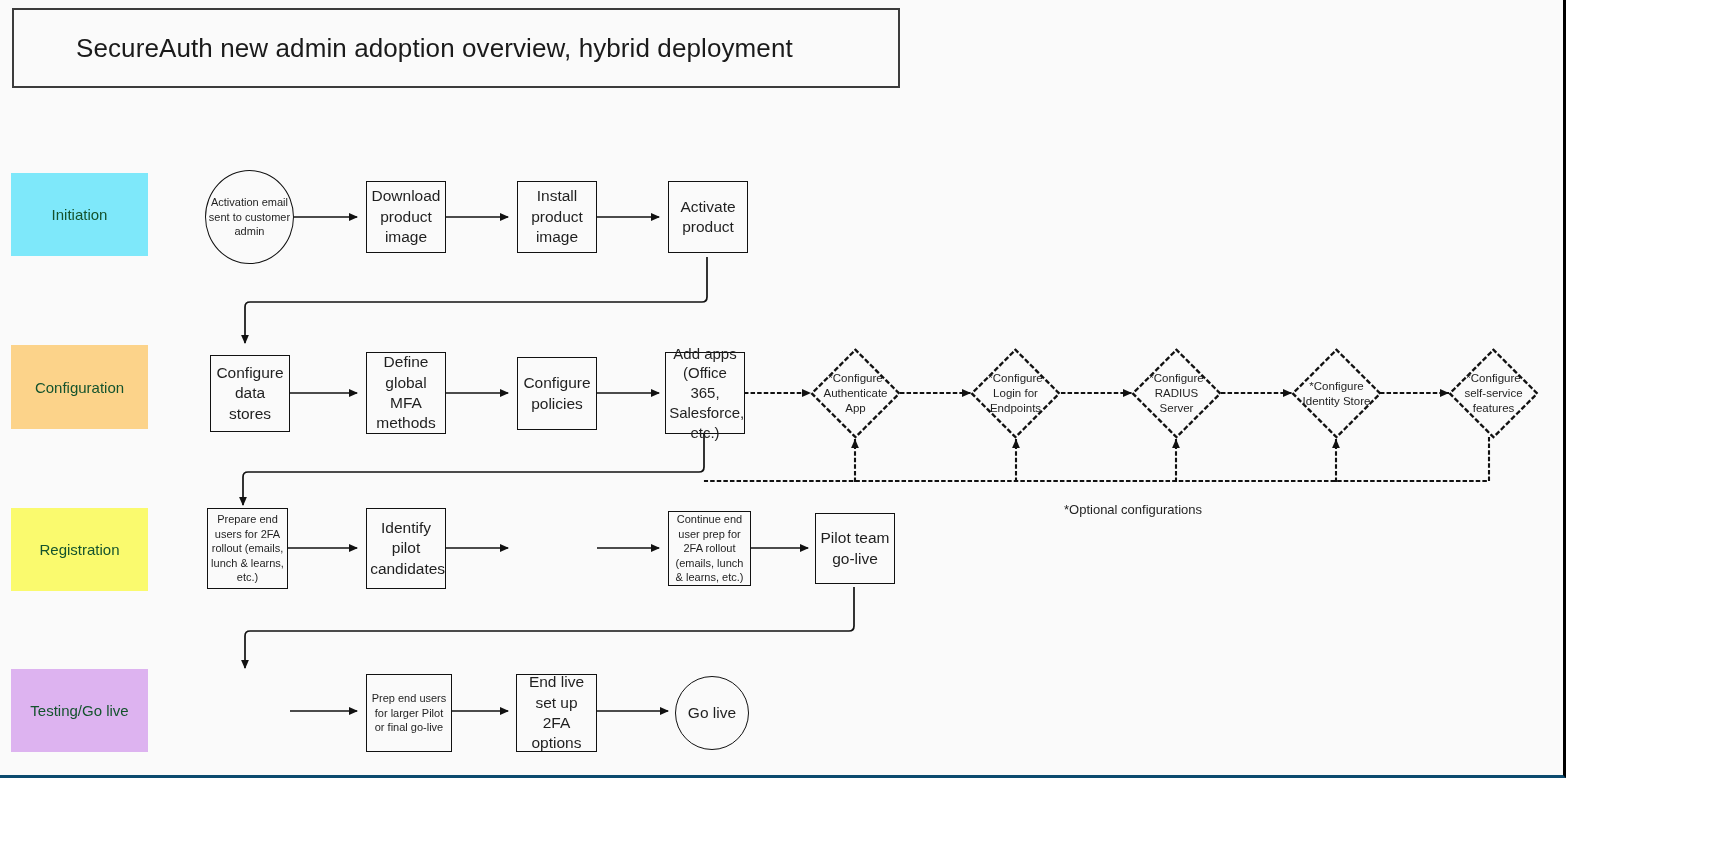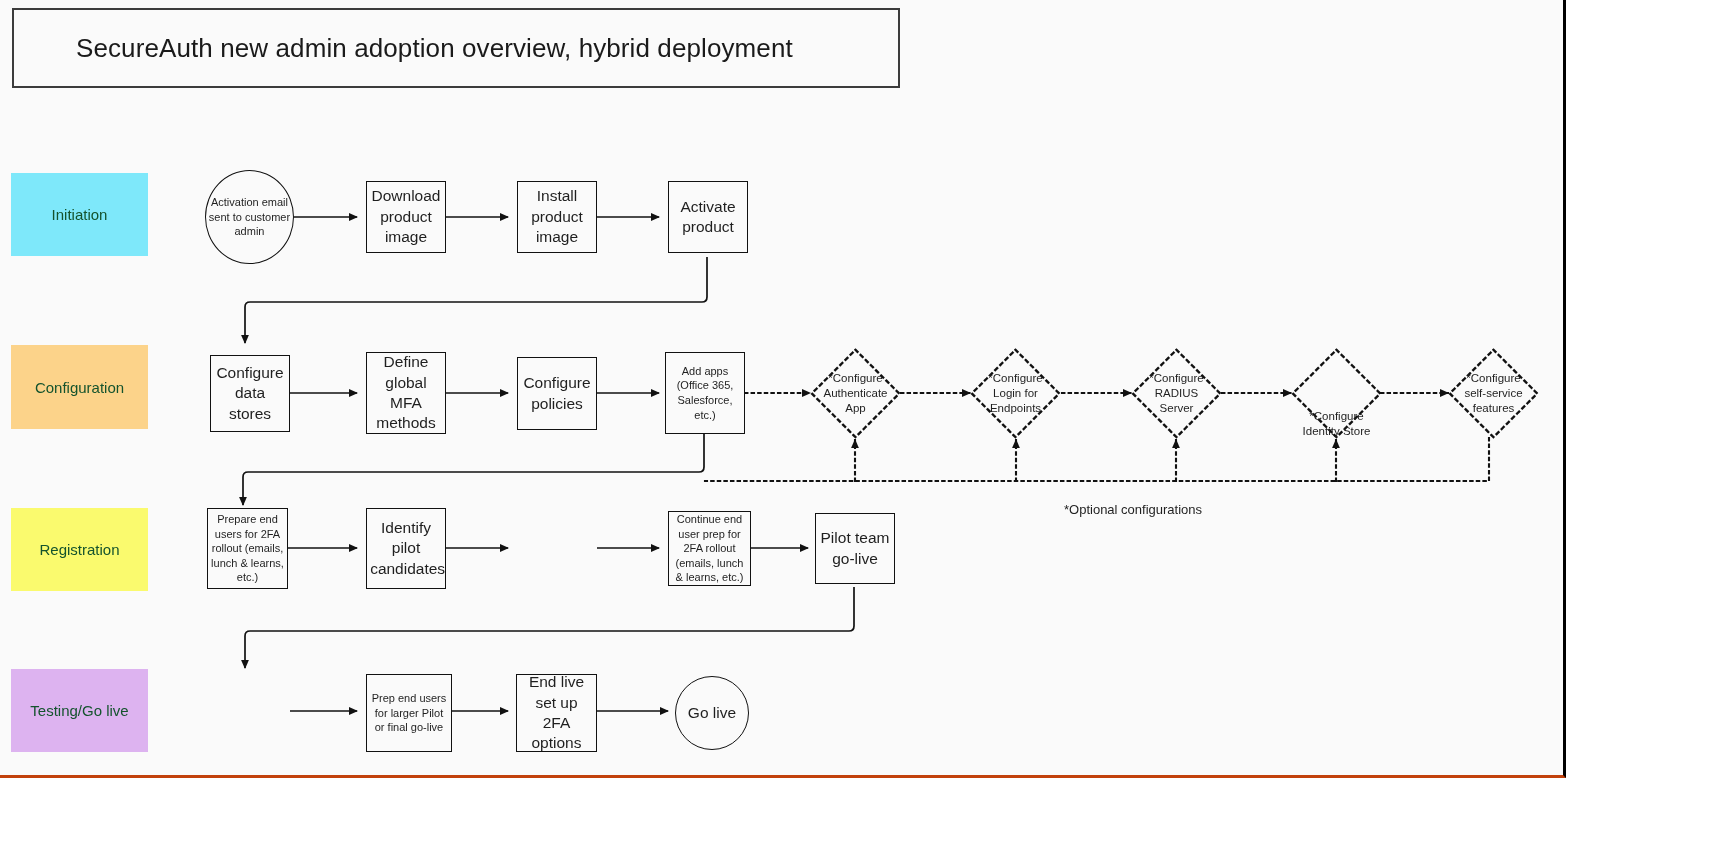--- a/index.html
+++ b/index.html
@@ -9,21 +9,21 @@
     font-family:"Liberation Sans", sans-serif;
     overflow:hidden;
     position:relative;
   }
   #canvas{
     position:absolute;
     left:0;top:0;
     width:1563px;height:775px;
     background:#fafafa;
     border-right:3px solid #000;
-    border-bottom:3px solid #c2410c;
+    border-bottom:3px solid #0c4a6e;
     overflow:hidden;
   }
   .outerfill{
     position:absolute;left:0;top:0;width:1721px;height:856px;background:#ffffff;z-index:-1;
   }
 
   
   #title-box{
     position:absolute;left:12px;top:8px;width:888px;height:80px;
     background:#fafafa;
@@ -66,21 +66,21 @@
   }
   .diamond .dshape{
     position:absolute;left:0;top:0;width:100%;height:100%;
   }
   .diamond .dlabel{
     position:relative;z-index:2;width:78%;
     font-size:11.5px;line-height:1.3;color:#1f1f1f;
   }
   .t16{font-size:15.5px;}
   .t11{font-size:11px;}
-  .t12{font-size:11px;}
+  .t12{font-size:15px;}
 
   
   #wires{
     position:absolute;left:0;top:0;width:1563px;height:775px;
     pointer-events:none;
   }
 
   #optional-note{
     position:absolute;left:1064px;top:502px;
     font-size:13px;color:#1f1f1f;
@@ -197,21 +197,21 @@
       <polygon points="50,2 98,50 50,98 2,50" fill="#fafafa" stroke="#111" stroke-width="2.6" stroke-dasharray="3 5" stroke-linecap="square"></polygon>
     </svg>
     <span class="dlabel">*Configure Login for Endpoints</span>
   </div>
   <div class="node diamond" style="left:1131px;top:348px;width:91px;height:91px;">
     <svg class="dshape" viewBox="0 0 100 100" preserveAspectRatio="none">
       <polygon points="50,2 98,50 50,98 2,50" fill="#fafafa" stroke="#111" stroke-width="2.6" stroke-dasharray="3 5" stroke-linecap="square"></polygon>
     </svg>
     <span class="dlabel">*Configure RADIUS Server</span>
   </div>
-  <div class="node diamond" style="left:1291px;top:348px;width:91px;height:91px;align-items:flex-end;">
+  <div class="node diamond" style="left:1291px;top:348px;width:91px;height:91px;">
     <svg class="dshape" viewBox="0 0 100 100" preserveAspectRatio="none">
       <polygon points="50,2 98,50 50,98 2,50" fill="#fafafa" stroke="#111" stroke-width="2.6" stroke-dasharray="3 5" stroke-linecap="square"></polygon>
     </svg>
     <span class="dlabel">*Configure Identity Store</span>
   </div>
   <div class="node diamond" style="left:1448px;top:348px;width:91px;height:91px;">
     <svg class="dshape" viewBox="0 0 100 100" preserveAspectRatio="none">
       <polygon points="50,2 98,50 50,98 2,50" fill="#fafafa" stroke="#111" stroke-width="2.6" stroke-dasharray="3 5" stroke-linecap="square"></polygon>
     </svg>
     <span class="dlabel">*Configure self-service features</span>

